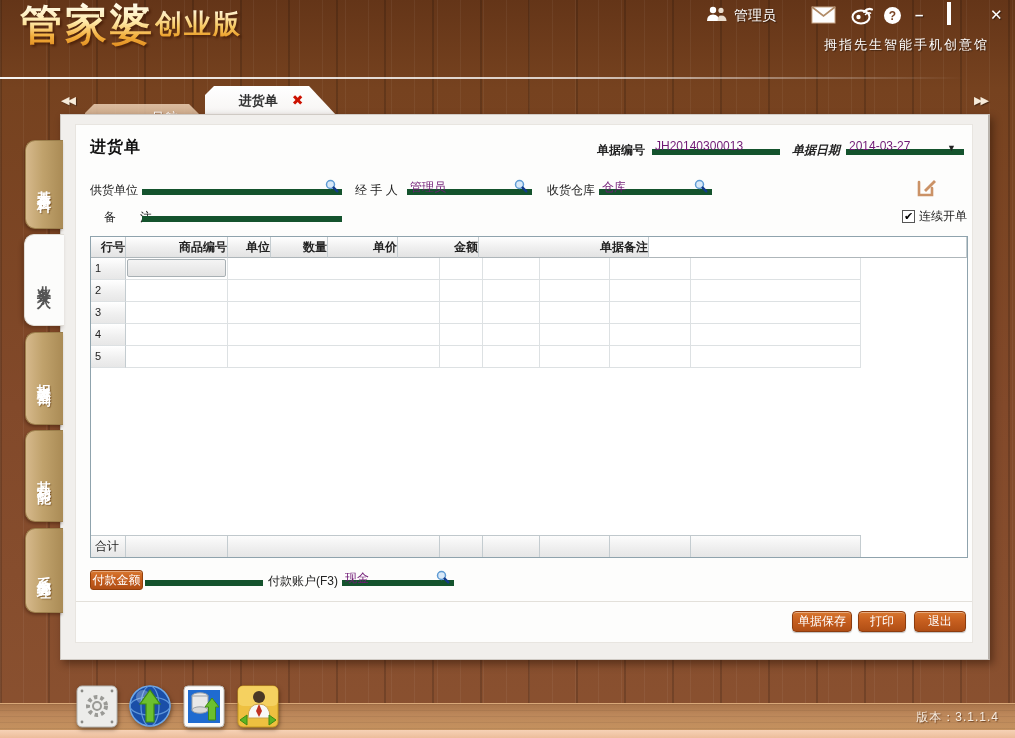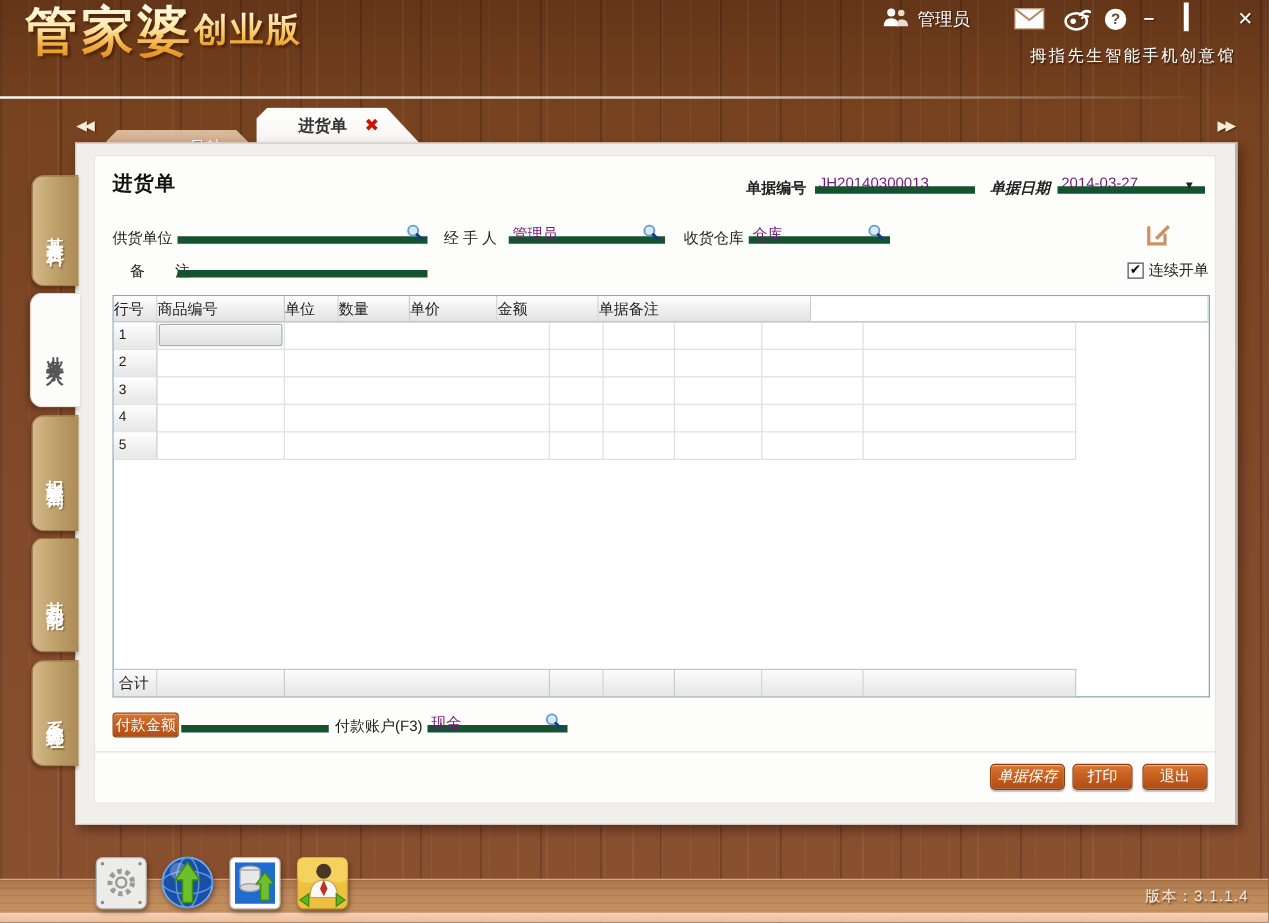--- a/index.html
+++ b/index.html
@@ -67,21 +67,21 @@
   .chk-box{ width:13px; height:13px; border:1px solid #555; background:#fff; font-size:11px; line-height:11px;
     text-align:center; color:#000; font-weight:bold;}
   
   .grid{ position:absolute; left:14px; top:111px; width:878px; height:322px;
     border:1px solid #8fa3ad; background:#fff; }
   .grow{ display:flex; }
   .gcell{ border-right:1px solid #dde1e3; border-bottom:1px solid #dde1e3; height:22px;
     font-size:12px; color:#222; overflow:visible;}
   .ghead .gcell{ background:linear-gradient(180deg,#ffffff 0%,#f1f1f1 45%,#e3e3e3 100%);
     border-right:1px solid #c4ccd0; border-bottom:1px solid #aeb6ba; height:21px;
-    text-align:left; line-height:20px;}
+    text-align:right; line-height:20px;font-weight:bold;}
   .rownum{ background:linear-gradient(180deg,#ffffff 0%,#efefef 60%,#e7e7e7 100%);
     border-right:1px solid #c4ccd0 !important; padding-left:4px; line-height:21px; font-size:11px;}
   .c0{width:35px;} .c1{width:102px;} .c2{width:212px;} .c3{width:43px;}
   .c4{width:57px;} .c5{width:70px;} .c6{width:81px;} .c7{width:170px;}
   .cfill{ flex:1; border-right:none; border-bottom:none; }
   .sel-cell{ margin:1px; height:18px; background:linear-gradient(180deg,#f4f4f4,#e3e3e3);
     border:1px solid #a8b0b4; border-radius:2px;}
   .gfoot{ position:absolute; left:0; bottom:0; width:770px; display:flex;
     border-top:1px solid #c0c8cc;}
   .gfoot .gcell{ background:linear-gradient(180deg,#fcfcfc 0%,#efefef 55%,#e6e6e6 100%);
@@ -318,21 +318,21 @@
       <div class="f-abs" style="left:192px; top:448px;">付款账户(F3)</div>
       <div class="u-field" style="left:266px; top:444px; width:112px;">现金</div>
       <span class="mag" style="left:360px; top:445px;">
         <svg width="14" height="14" viewBox="0 0 14 14">
             <circle cx="5.5" cy="5.5" r="4" fill="#d9e9f8" stroke="#5f9bd3" stroke-width="1.5"></circle>
             <line x1="8.6" y1="8.6" x2="12.3" y2="12.3" stroke="#123a8a" stroke-width="2.4" stroke-linecap="round"></line>
           </svg>
       </span>
 
       <div class="btn-sep"></div>
-      <div class="btn" style="left:716px; top:486px; width:60px;font-style:italic;">单据保存</div>
+      <div class="btn" style="left:716px; top:486px; width:60px;">单据保存</div>
       <div class="btn" style="left:782px; top:486px; width:48px;">打印</div>
       <div class="btn" style="left:838px; top:486px; width:52px;">退出</div>
     </div>
   </div>
 
   <div class="floor-shelf"></div>
   <div class="floor-edge"></div>
 
   <span class="task-icon" style="left:74px;">
     <svg width="46" height="45" viewBox="0 0 46 45">

